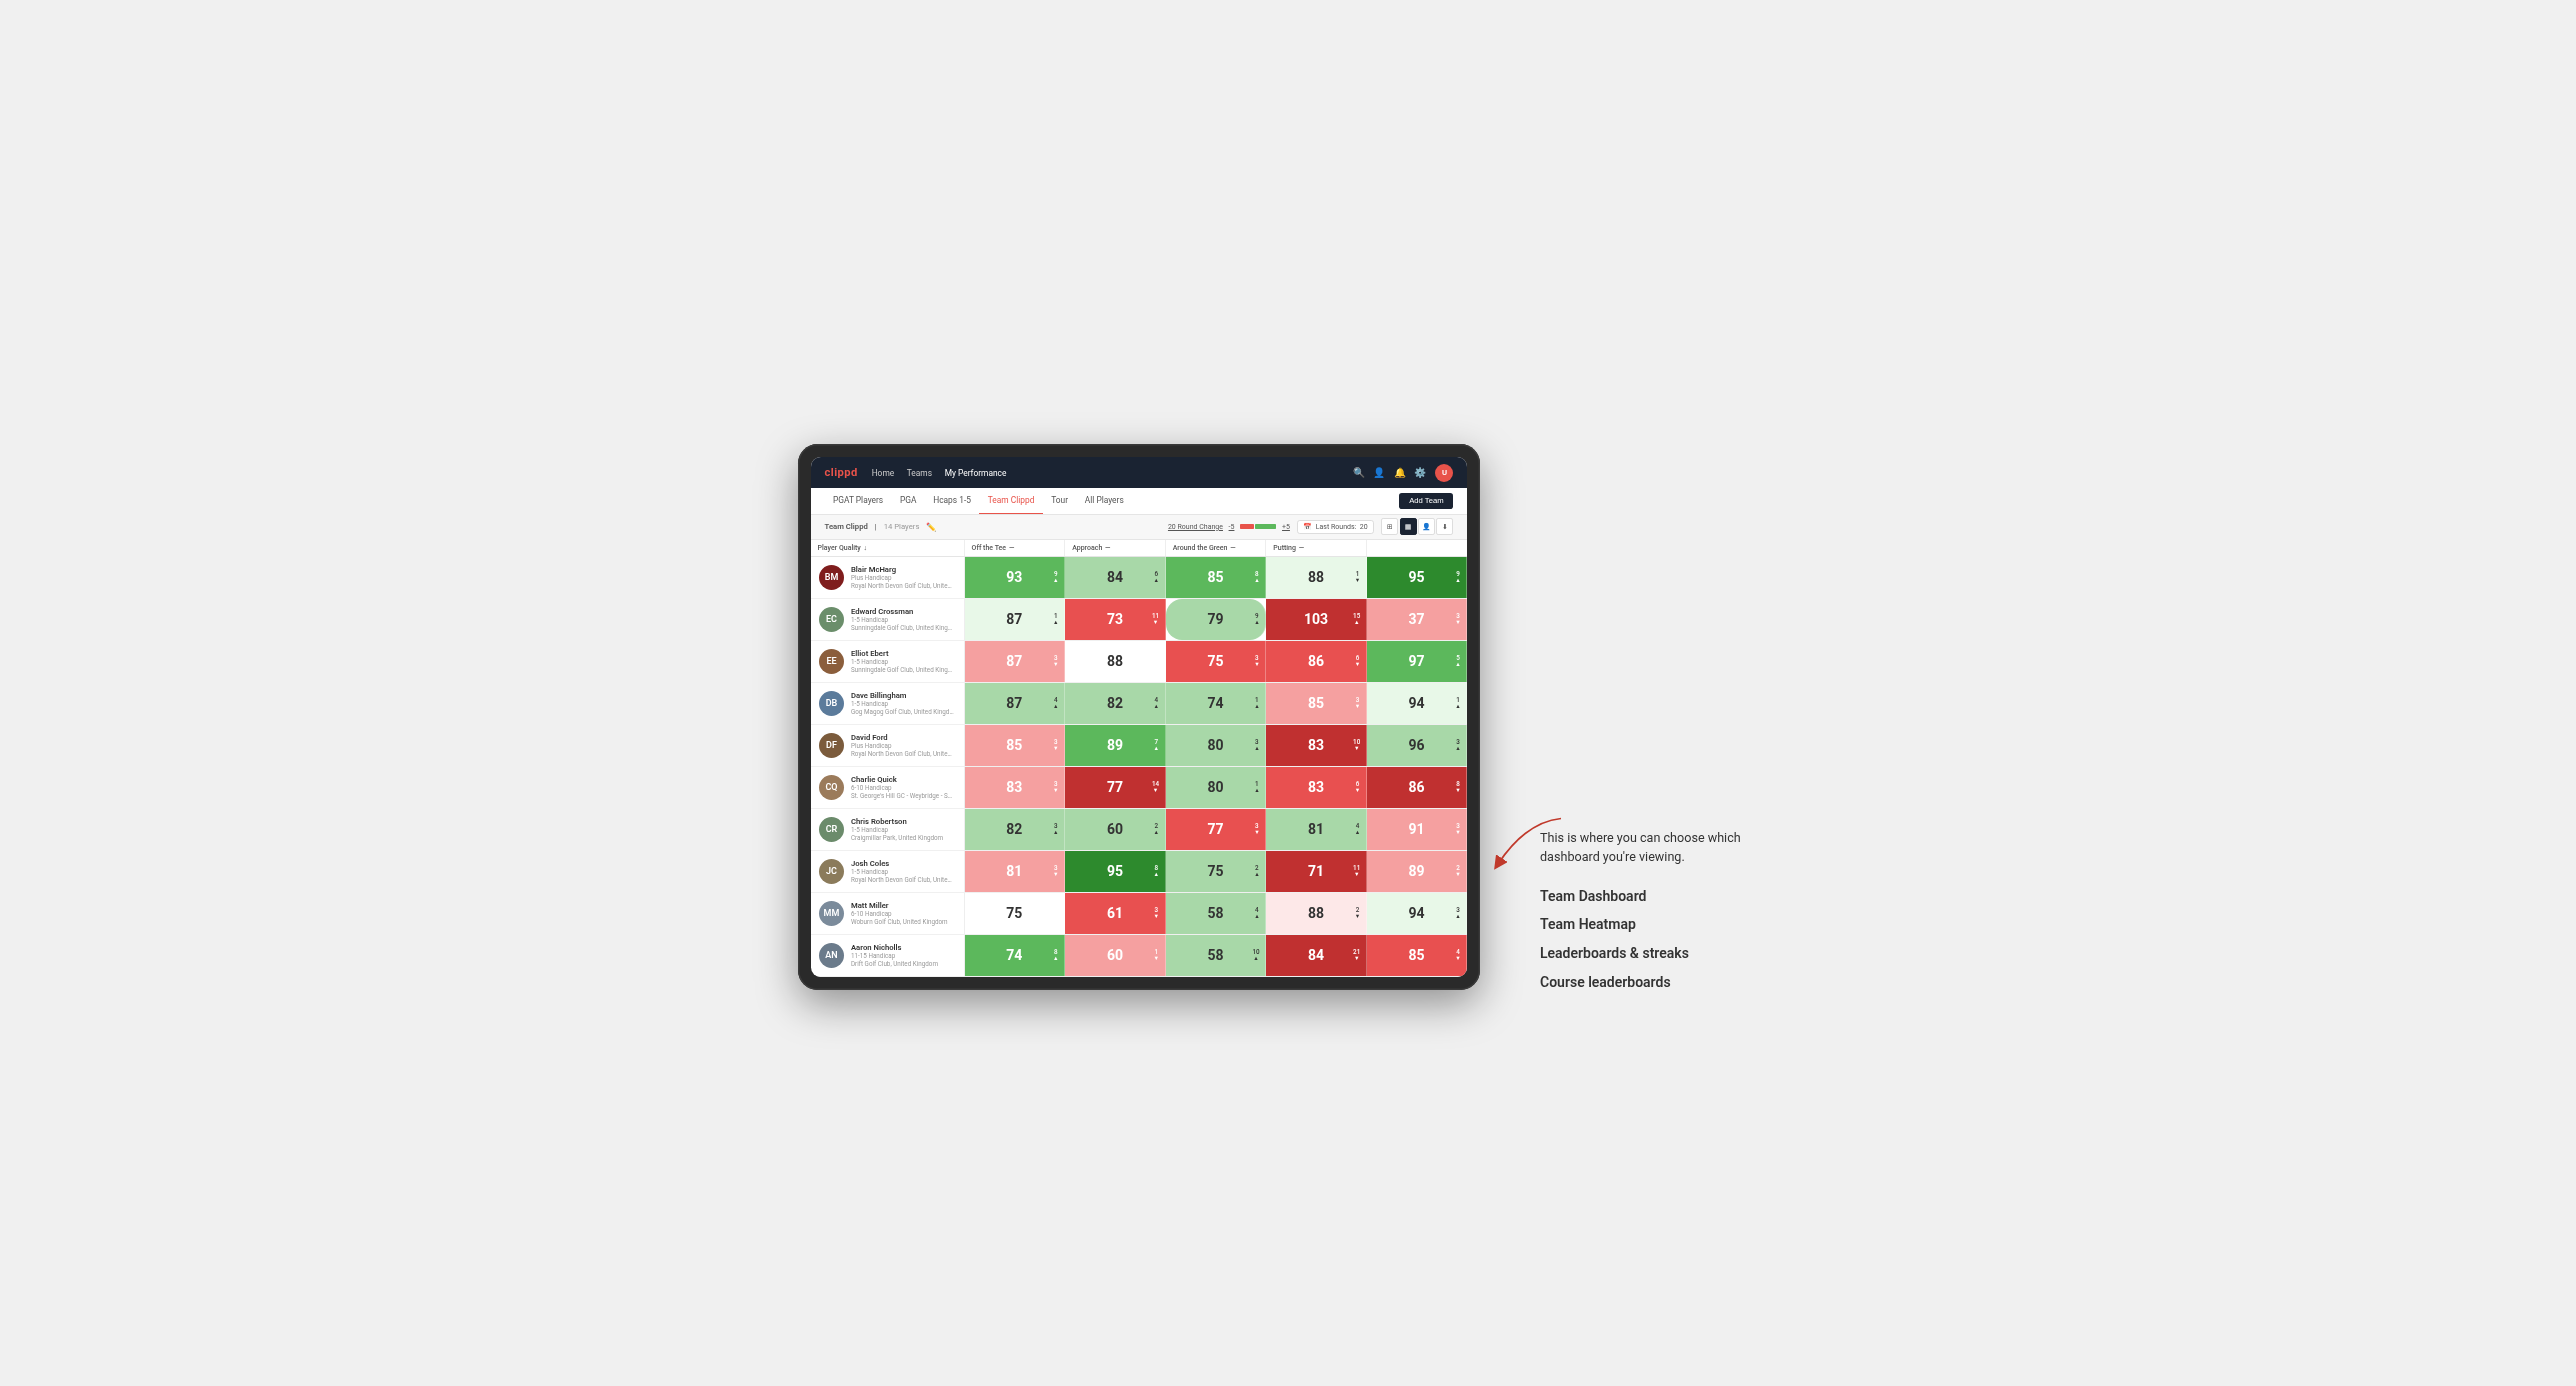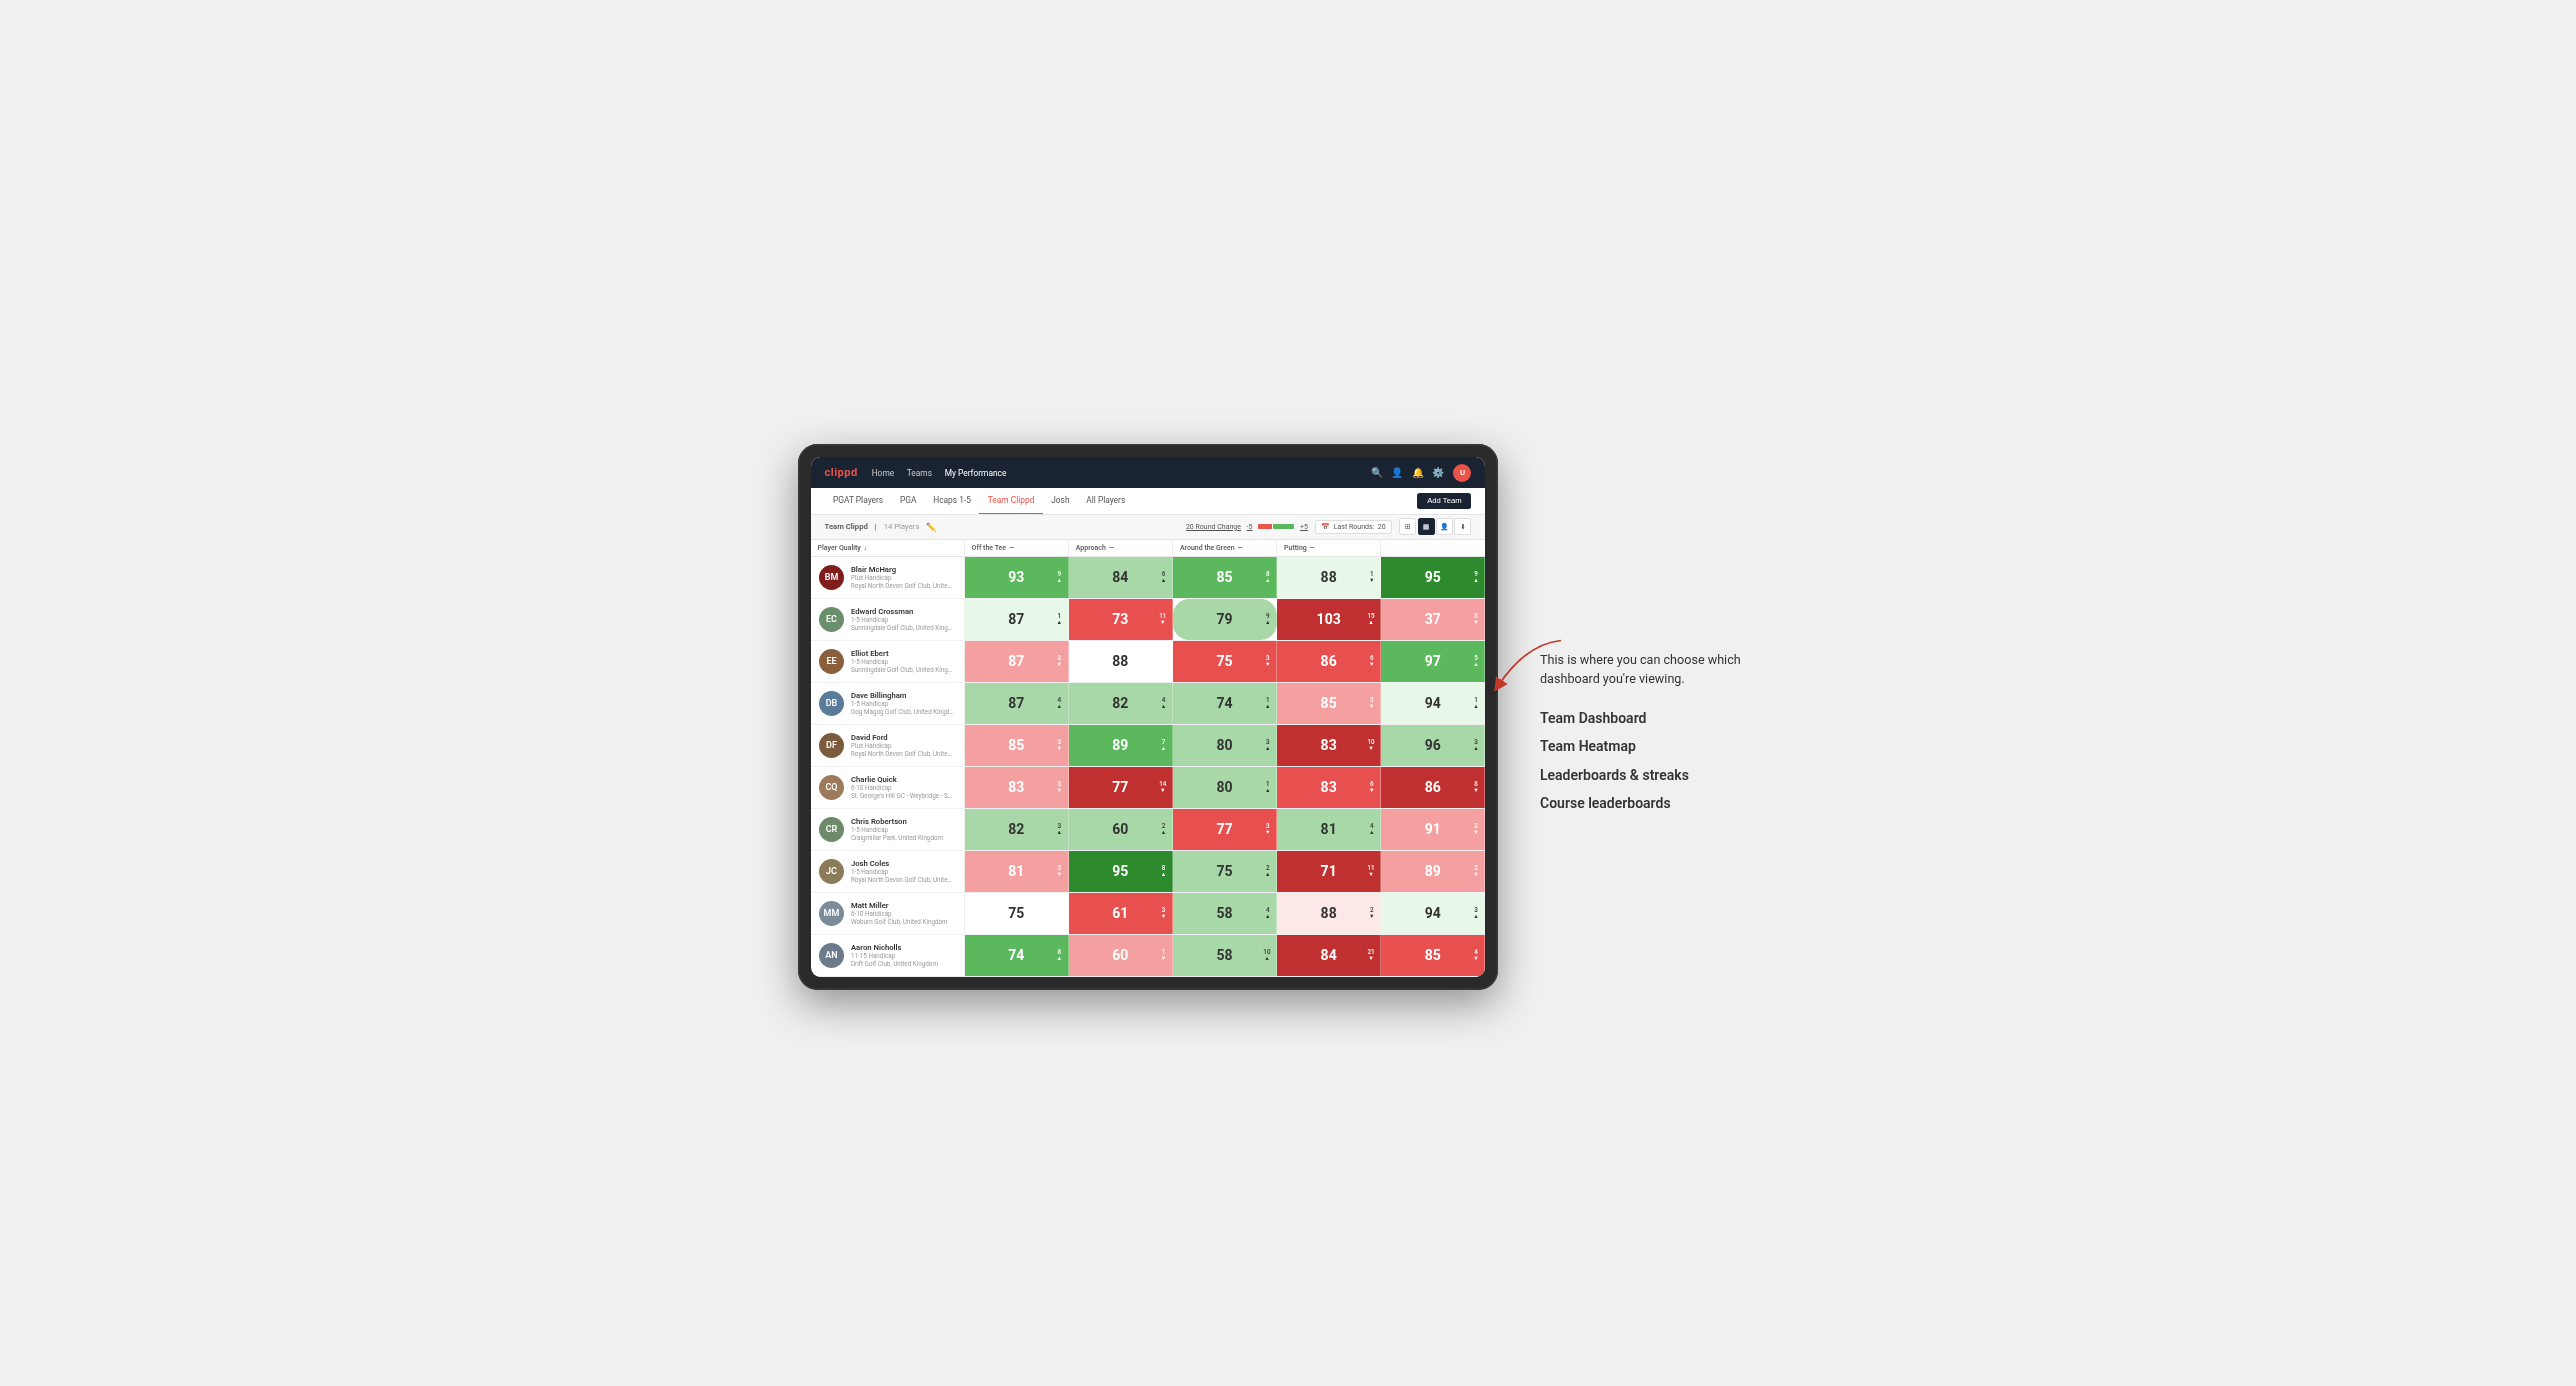--- a/index.html
+++ b/index.html
@@ -8,22 +8,22 @@
       font-family: -apple-system, BlinkMacSystemFont, 'Segoe UI', Roboto, sans-serif;
       display: flex;
       align-items: center;
       justify-content: center;
       min-height: 100vh;
       padding: 14px;
     }
 
     .page-wrapper {
       display: flex;
-      align-items: center;
-      gap: 42px;
+      align-items: flex-end;
+      gap: 60px;
       width: 100%;
       max-width: 980px;
       margin-top: 48px;
     }
 
     
     .tablet {
       background: #2a2a2a;
       border-radius: 19.6px;
       padding: 12.6px;
@@ -354,21 +354,21 @@
           <span class="nav-icon">⚙️</span>
           <div class="nav-avatar">U</div>
         </div>
       </div>
 
       <div class="sub-nav">
         <span class="sub-nav-link">PGAT Players</span>
         <span class="sub-nav-link">PGA</span>
         <span class="sub-nav-link">Hcaps 1-5</span>
         <span class="sub-nav-link active">Team Clippd</span>
-        <span class="sub-nav-link">Josh</span>
+        <span class="sub-nav-link">Tour</span>
         <span class="sub-nav-link">All Players</span>
         <div class="sub-nav-spacer"></div>
         <button class="add-team-btn">Add Team</button>
       </div>
 
       <div class="table-header-row">
         <span class="team-label">Team Clippd</span>
         <span>|</span>
         <span class="team-count">14 Players</span>
         <span class="edit-icon">✏️</span>

